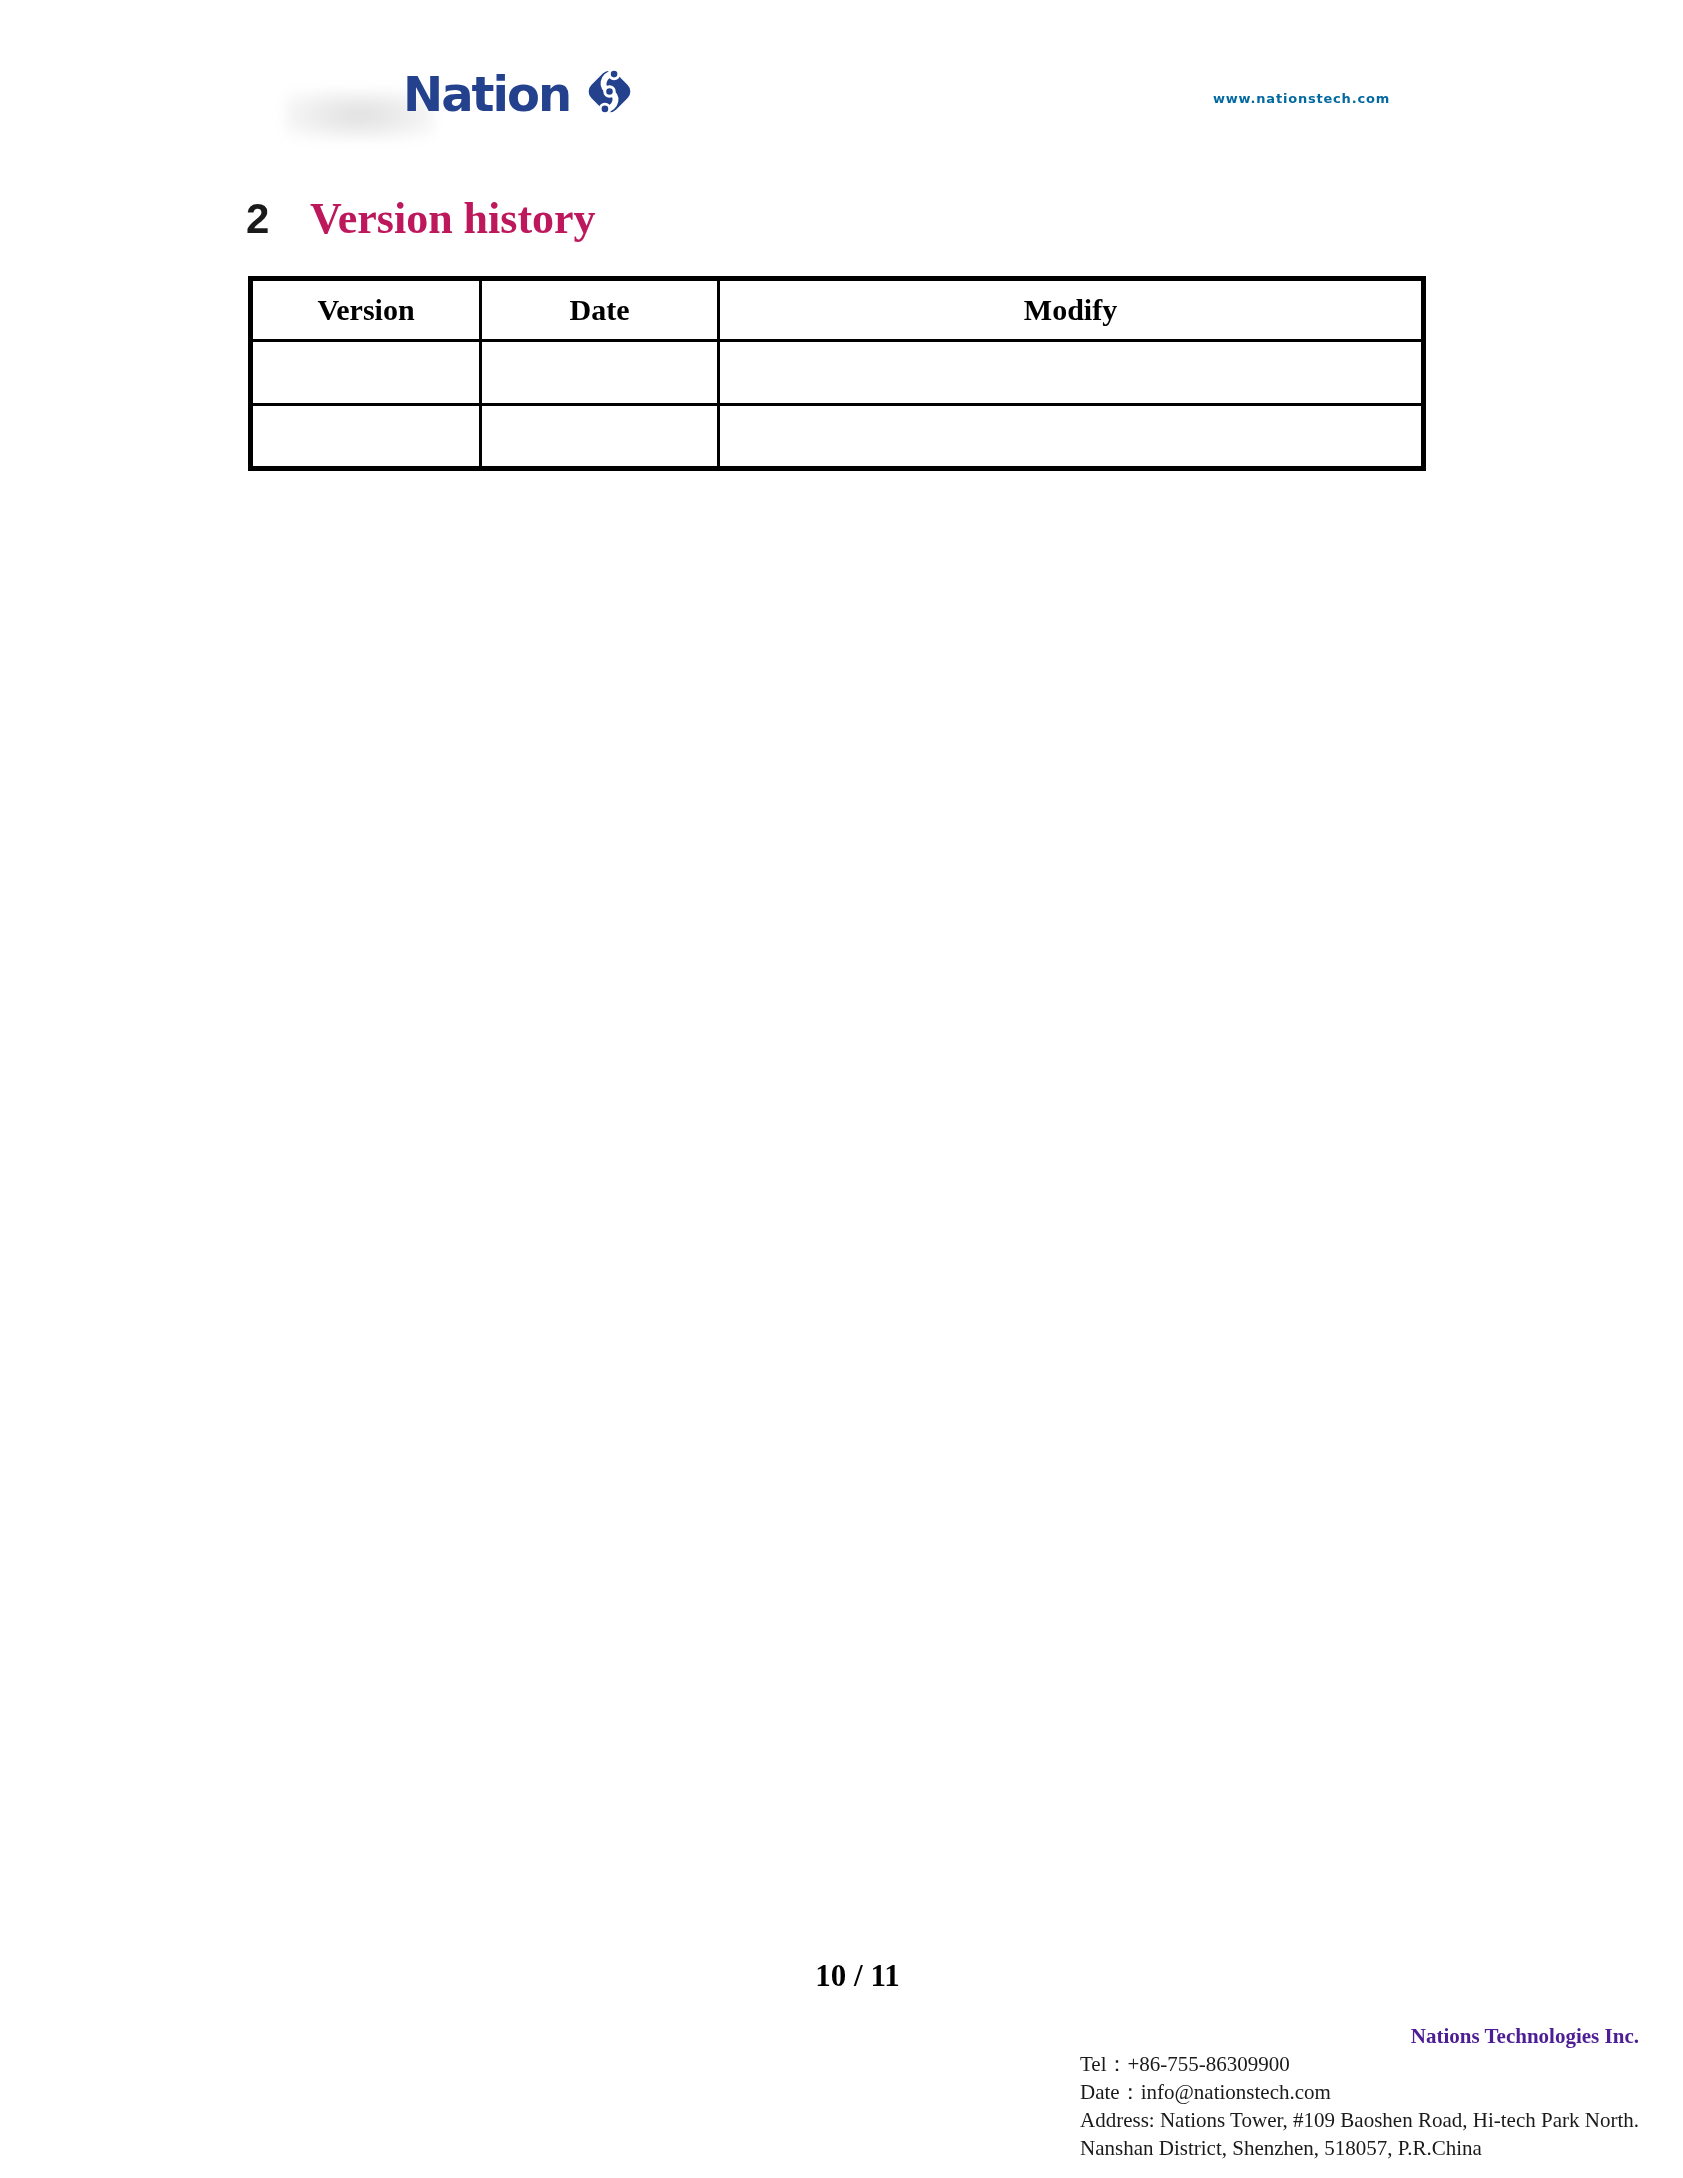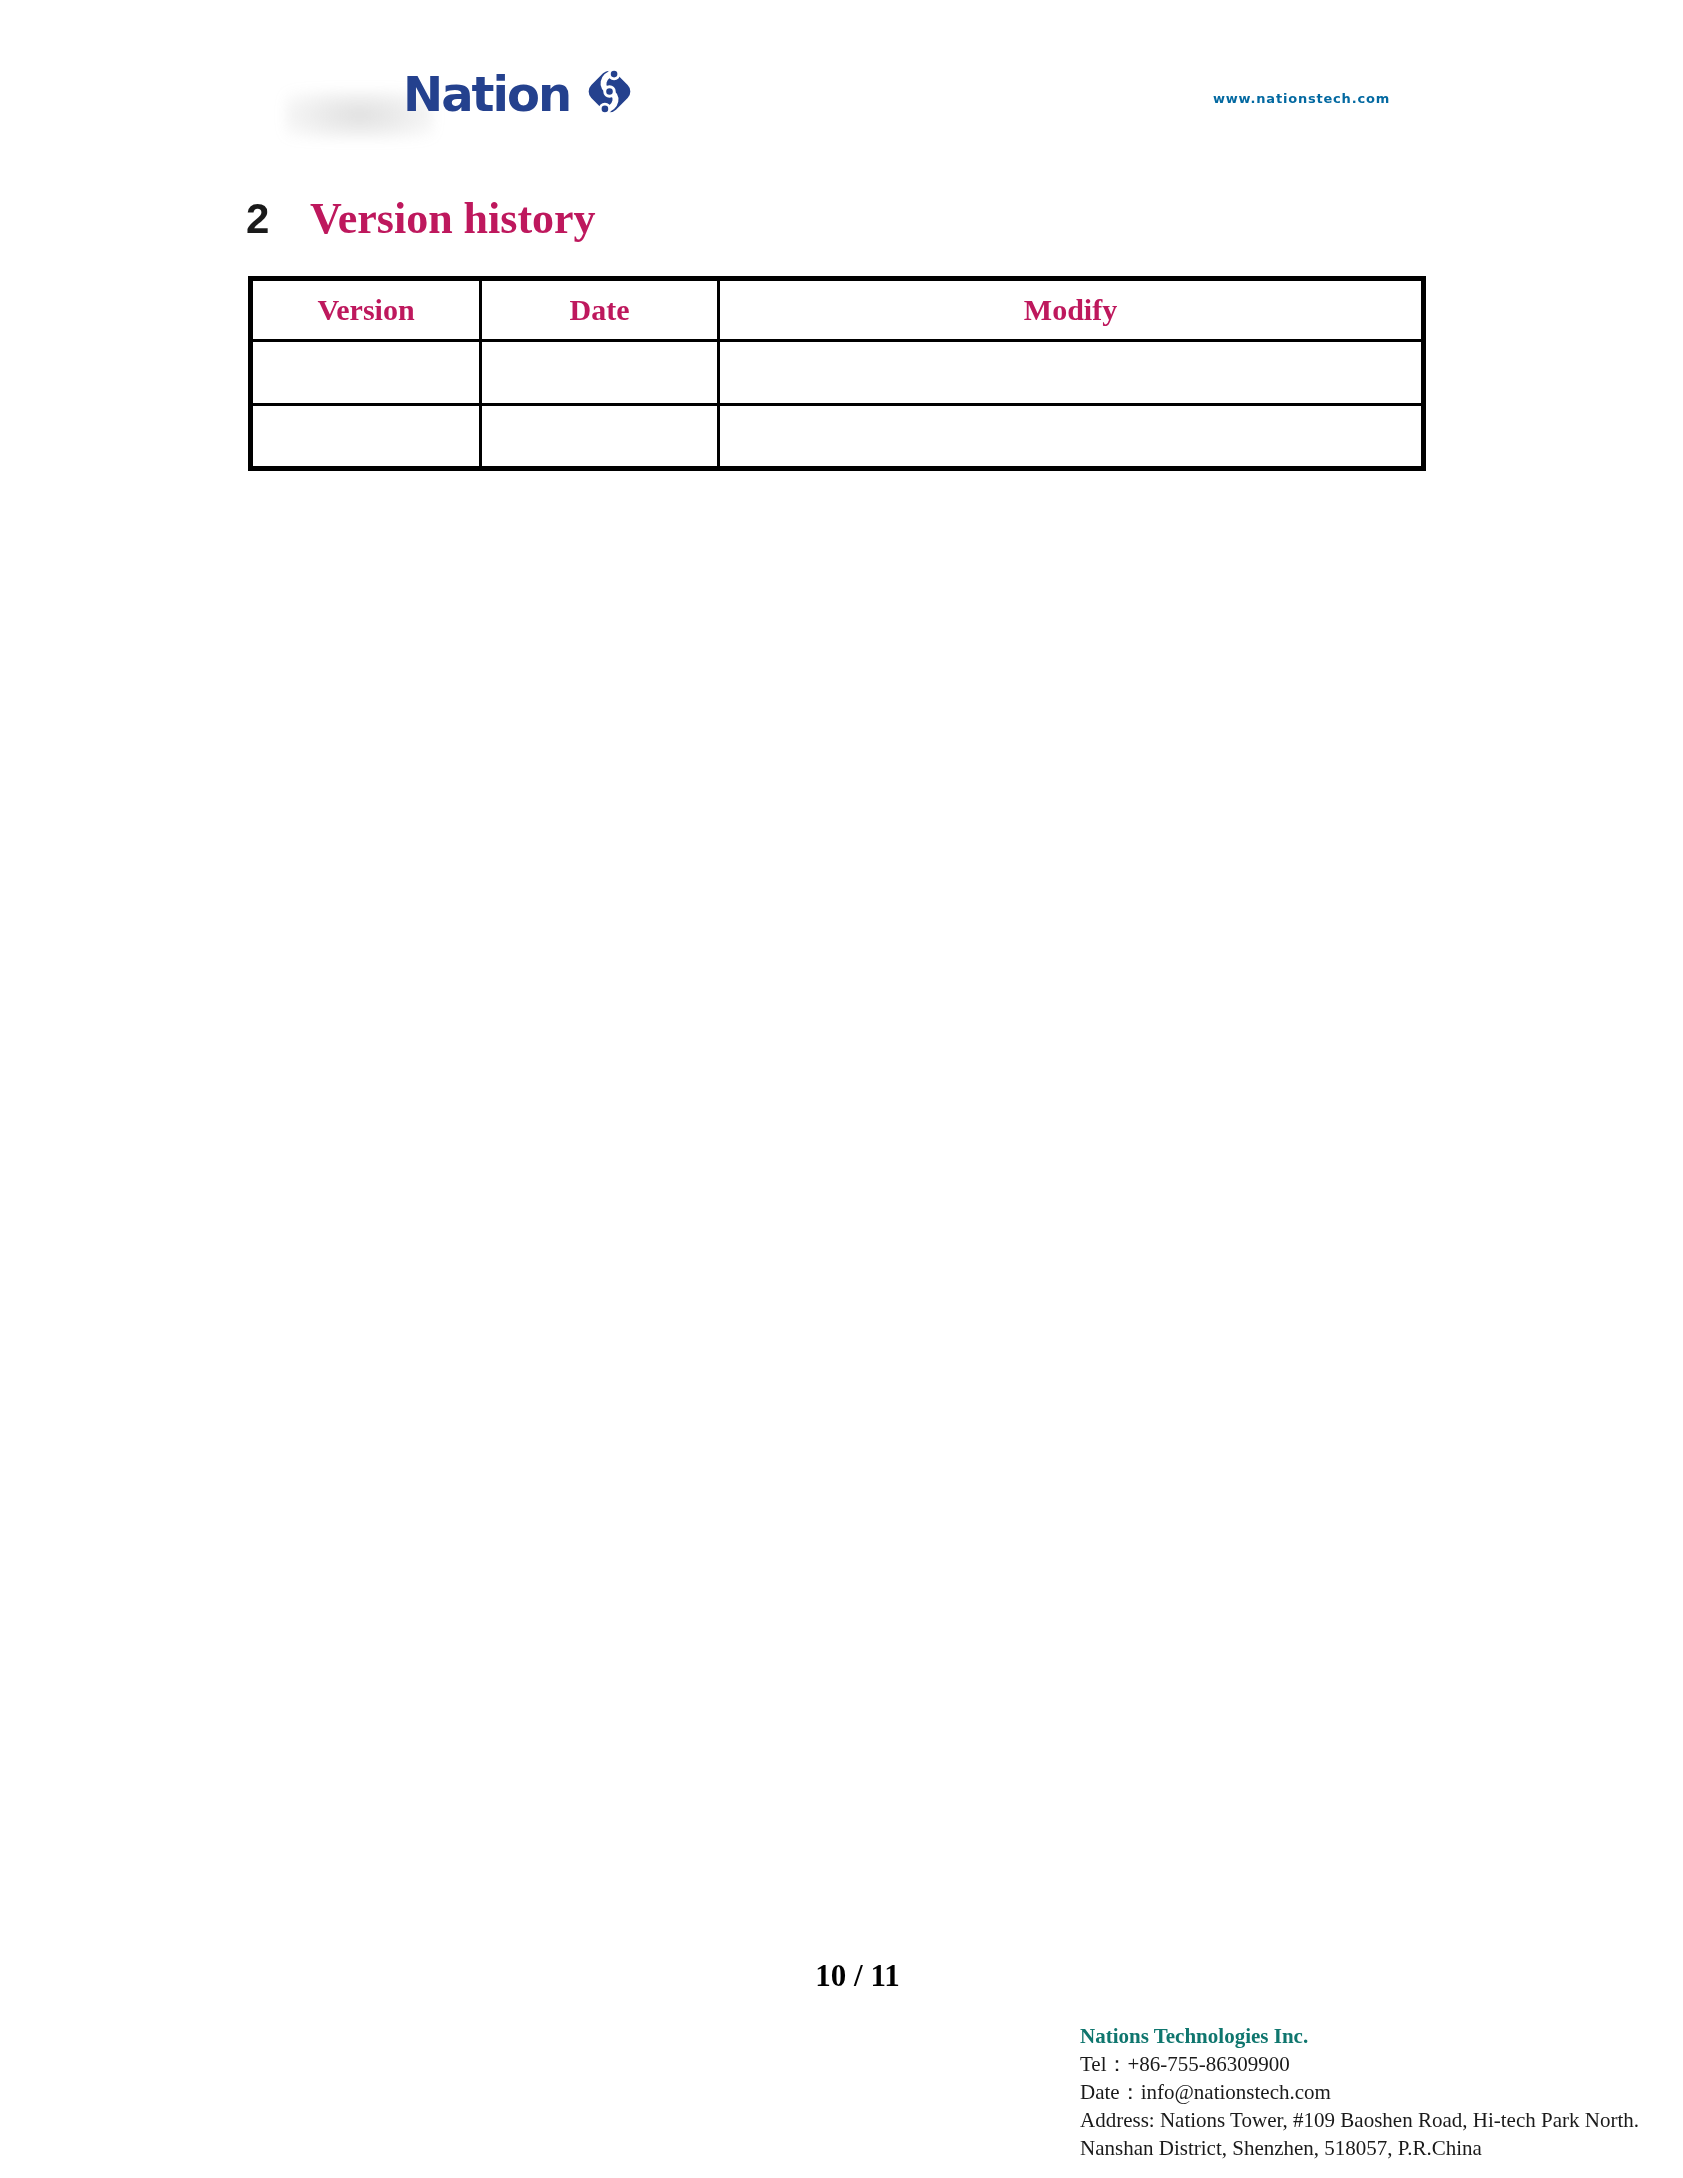--- a/index.html
+++ b/index.html
@@ -82,21 +82,21 @@
     width: 1178px;
     border-collapse: collapse;
     table-layout: fixed;
     border: 5px solid #000000;
   }
   .version-table th, .version-table td {
     border: 3px solid #000000;
     text-align: center;
     vertical-align: middle;
     font-family: "Liberation Serif", serif;
-    color: #be185d;
+    color: #000000;
   }
   .version-table th {
     height: 62px;
     font-size: 30px;
     font-weight: bold;
   }
   .version-table td {
     height: 64px;
     font-size: 28px;
     font-weight: normal;
@@ -117,21 +117,21 @@
   
   .footer {
     position: absolute;
     left: 1080px; top: 2022px;
     font-family: "Liberation Serif", serif;
     font-size: 21px;
     line-height: 28px;
     color: #1a1a1a;
     white-space: nowrap;
   }
-  .footer .company { font-weight: bold; color: #0f766e; }
+  .footer .company { font-weight: bold; color: #4c1d95; text-align: right; }
 </style>
 </head>
 <body>
 
 <div class="page">
 
   <div class="logo-shadow"></div>
   <div class="logo">
     <span class="logo-text">Nation</span>
     <span>

